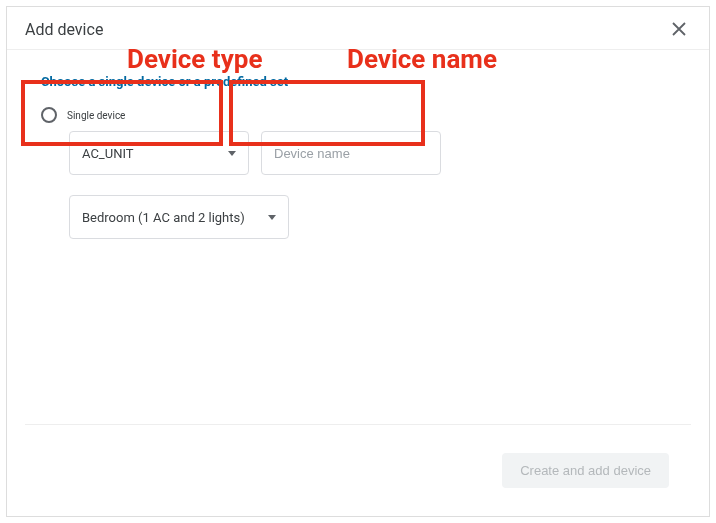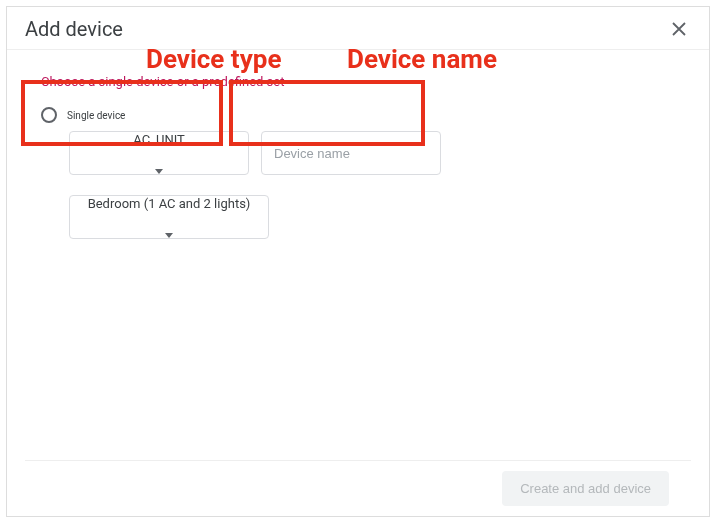--- a/index.html
+++ b/index.html
@@ -20,43 +20,43 @@
   flex-direction: column;
 }
 .header {
   display: flex;
   align-items: center;
   justify-content: space-between;
   padding: 10px 18px 8px 18px;
   border-bottom: 1px solid #eee;
 }
 .title {
-  font-size: 20px;
+  font-size: 16px;
   color: #3c4043;
   font-weight: 400;
 }
 .close {
   width: 24px;
   height: 24px;
   display: flex;
   align-items: center;
   justify-content: center;
   cursor: pointer;
   color: #5f6368;
 }
 .close svg { width: 14px; height: 14px; }
 .body {
   flex: 1;
   padding: 24px 34px 0 34px;
   position: relative;
 }
 .prompt {
   font-size: 13px;
-  font-weight: 400;
-  color: #be185d;
+  font-weight: 700;
+  color: #0369a1;
   margin-bottom: 18px;
 }
 .row {
   display: flex;
   align-items: center;
   margin-bottom: 8px;
 }
 .radio {
   width: 16px;
   height: 16px;
@@ -76,47 +76,46 @@
   margin: 6px 0 20px 28px;
 }
 .select {
   width: 180px;
   height: 44px;
   border: 1px solid #dadce0;
   border-radius: 4px;
   display: flex;
   align-items: center;
   justify-content: space-between;
-  padding: 0 12px;
+  padding: 16px 12px;
   font-size: 13px;
   color: #3c4043;
   cursor: pointer;
   background: #fff;
-  flex-direction: column;
 }
 .select .caret {
   width: 0; height: 0;
   border-left: 4px solid transparent;
   border-right: 4px solid transparent;
   border-top: 5px solid #5f6368;
 }
 .text-input {
   width: 180px;
   height: 44px;
   border: 1px solid #dadce0;
   border-radius: 4px;
   padding: 0 12px;
   font-size: 13px;
   color: #3c4043;
   outline: none;
 }
 .text-input::placeholder { color: #9aa0a6; }
 .footer {
   border-top: 1px solid #eee;
-  padding: 10px 22px;
+  padding: 28px 22px;
   display: flex;
   justify-content: flex-end;
   margin: 0 18px;
   align-items: flex-end;
 }
 .create-btn {
   background: #f1f3f4;
   color: #b4b8bb;
   font-size: 13px;
   font-weight: 500;
@@ -165,27 +164,27 @@
     <div class="controls-row">
       <div class="select">
         <span>AC_UNIT</span>
         <span class="caret"></span>
       </div>
       <input class="text-input" type="text" placeholder="Device name" style="">
     </div>
 
 
     <div class="controls-row">
-      <div class="select" style="width:200px">
+      <div class="select" style="width:220px">
         <span>Bedroom (1 AC and 2 lights)</span>
         <span class="caret"></span>
       </div>
     </div>
 
-    <div class="anno-label" style="left:120px; top:-6px;margin-left:19px;">Device type</div>
+    <div class="anno-label" style="left:120px; top:-6px;">Device type</div>
     <div class="anno-label" style="left:340px; top:-6px;">Device name</div>
     <div class="anno-box" style="left:14px; top:30px; width:202px; height:66px;"></div>
     <div class="anno-box" style="left:222px; top:30px; width:196px; height:66px;"></div>
 
   </div>
 
   <div class="footer">
     <button class="create-btn" disabled="">Create and add device</button>
   </div>
 

